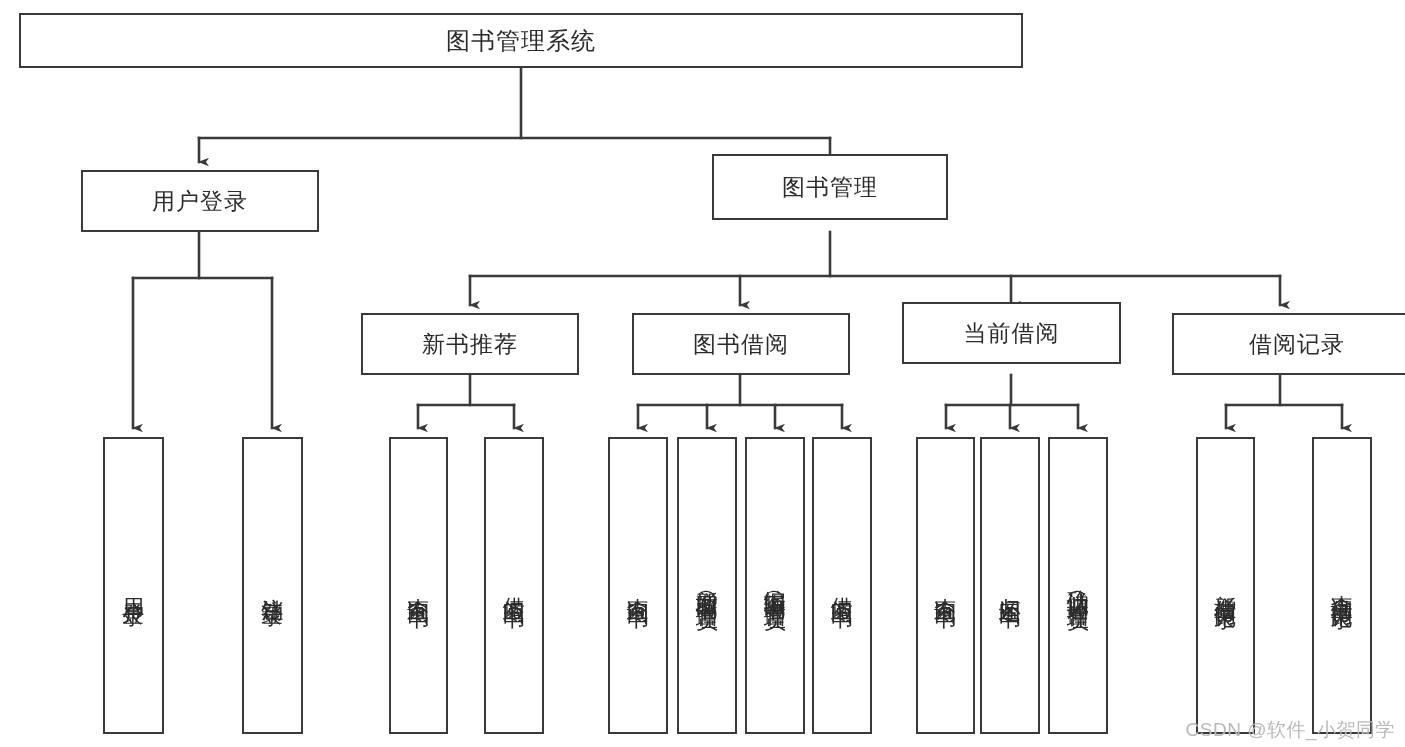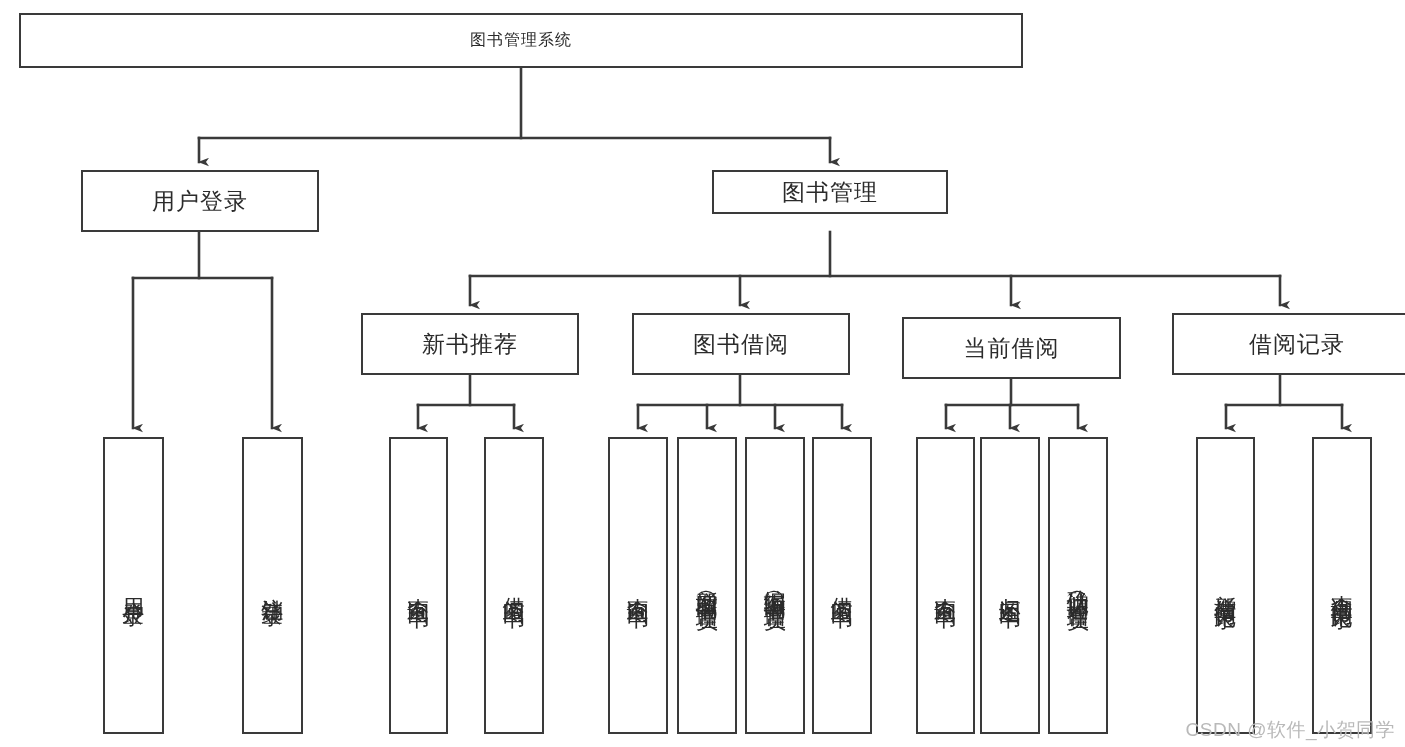--- a/index.html
+++ b/index.html
@@ -50,21 +50,21 @@
     justify-content: center;
   }
   .node.vert .vtext {
     writing-mode: vertical-rl;
     text-orientation: upright;
     display: block;
     text-align: center;
     line-height: 1.06;
   }
   .node.title {
-    font-size: 16px;
+    font-size: 24px;
   }
   .watermark {
     position: absolute;
     right: 10px;
     bottom: 4px;
     font-size: 19px;
     color: #b9b9b9;
     z-index: 6;
     white-space: nowrap;
     letter-spacing: 0.5px;
@@ -125,31 +125,31 @@
     </g>
   </svg>
 
   <div class="node horiz title" style="left: 19px; top: 13px; width: 1004px; height: 55px;">
       <span>图书管理系统</span>
     </div>
 
   <div class="node horiz" style="left: 81px; top: 170px; width: 238px; height: 62px;">
       <span>用户登录</span>
     </div>
-  <div class="node horiz" style="left: 712px; top: 170px; width: 236px; height: 44px;">
+  <div class="node horiz" style="left: 712px; top: 154px; width: 236px; height: 66px;">
       <span>图书管理</span>
     </div>
 
   <div class="node horiz" style="left: 632px; top: 313px; width: 218px; height: 62px;">
       <span>图书借阅</span>
     </div>
   <div class="node horiz" style="left: 361px; top: 313px; width: 218px; height: 62px;">
       <span>新书推荐</span>
     </div>
-  <div class="node horiz" style="left: 902px; top: 317px; width: 219px; height: 62px; text-align: right;">
+  <div class="node horiz" style="left: 902px; top: 302px; width: 219px; height: 62px; text-align: right;">
       <span>当前借阅</span>
     </div>
   <div class="node horiz" style="left: 1172px; top: 313px; width: 250px; height: 62px;">
       <span>借阅记录</span>
     </div>
 
   <div class="node vert" style="left: 103px; top: 437px; width: 61px; height: 297px;">
       <span class="vtext">用户登录</span>
     </div>
   <div class="node vert" style="left: 242px; top: 437px; width: 61px; height: 297px;">

